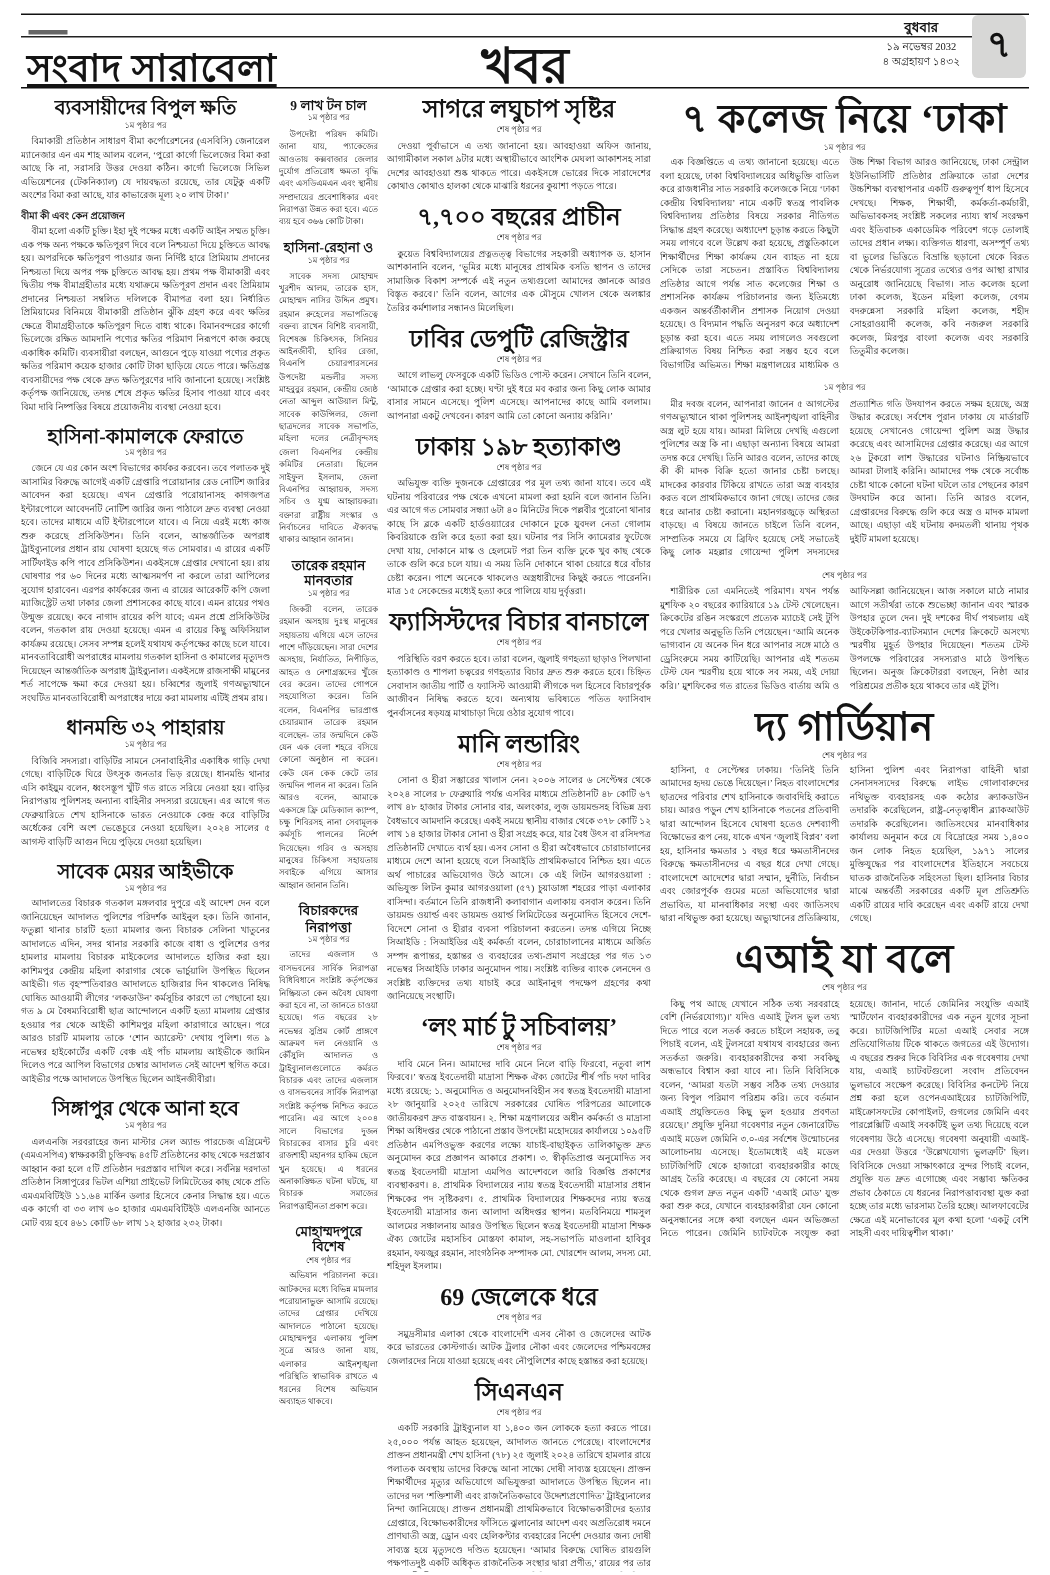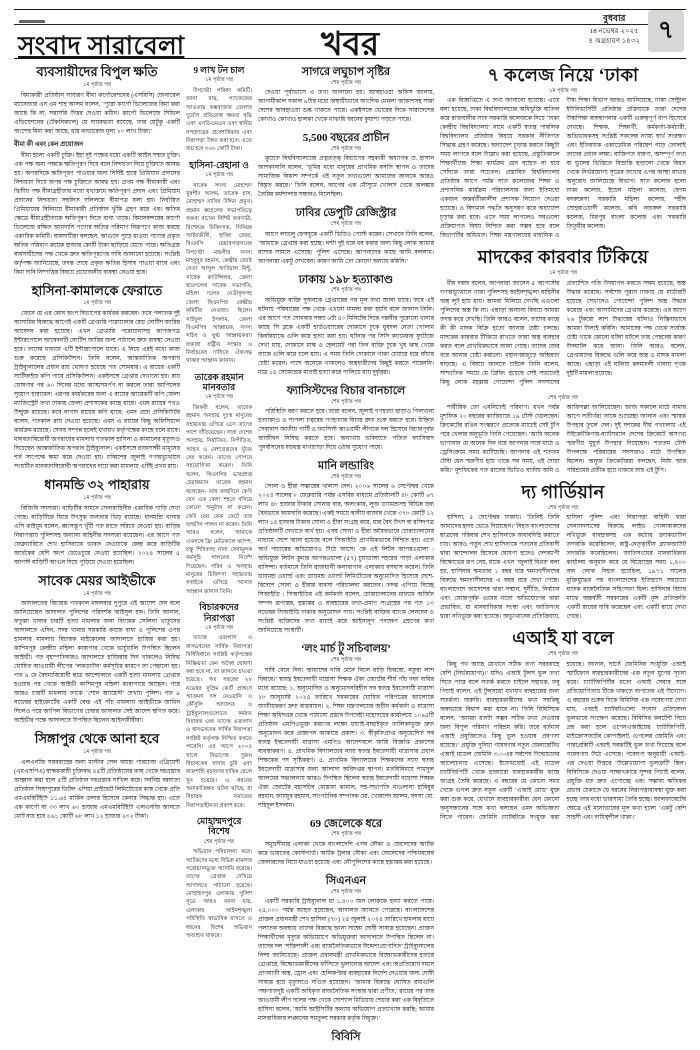--- a/index.html
+++ b/index.html
@@ -19,43 +19,43 @@
               border-radius:4px;display:flex;align-items:center;justify-content:center;
               font-size:25px;font-weight:bold;color:#111;}
   
   .content{display:grid;grid-template-columns:166px 66px 176px 246px;column-gap:6px;
            height:984px;overflow:hidden;padding-top:5px;}
   .col{overflow:hidden;}
   article{margin:0 0 7px 0;}
   h2{margin:1px 0 1px 0;text-align:center;font-weight:bold;line-height:1.15;}
   .c1h{font-size:13px;}
   .c2h{font-size:9px;}
-  .mh{font-size:11px;text-align:center;}
-  .rh{font-size:18px;letter-spacing:.3px;}
+  .mh{font-size:16px;text-align:center;}
+  .rh{font-size:26px;letter-spacing:.3px;}
   .byl{text-align:center;font-size:5.5px;color:#222;margin:0 0 3px 0;line-height:1.2;}
   .bd{margin:0;font-size:6px;line-height:1.5;text-align:justify;text-indent:7px;}
   .c2bd{font-size:5.5px;line-height:1.52;}
   .bd2{column-count:2;column-gap:7px;}
   .sub{margin:3px 0 1px 0;font-size:6.5px;font-weight:bold;text-align:left;}
 </style>
 </head>
 <body>
 
 <div class="page">
   <div class="inner">
     <div class="topline"></div>
 
     <div class="mast">
       <div class="mastline"></div>
       <div class="kicker"></div>
       <div class="nameplate">সংবাদ সারাবেলা</div>
       <div class="pagetitle">খবর</div>
       <div class="dateblock">
         <div class="d0">বুধবার</div>
-        <div>18 নভেম্বর ২০২৫</div>
+        <div>১৯ নভেম্বর 2032</div>
         <div>৪ অগ্রহায়ণ ১৪৩২</div>
       </div>
       <div class="pagenumbox">
         <span>৭</span>
       </div>
     </div>
 
     <div class="content">
 
       <div class="col">
@@ -116,21 +116,21 @@
         </article>
       </div>
 
       <div class="col">
         <article>
           <h2 class="mh">সাগরে লঘুচাপ সৃষ্টির</h2>
           <div class="byl">শেষ পৃষ্ঠার পর</div>
           <p class="bd">দেওয়া পূর্বাভাসে এ তথ্য জানানো হয়। আবহাওয়া অফিস জানায়, আগামীকাল সকাল ৯টার মধ্যে অস্থায়ীভাবে আংশিক মেঘলা আকাশসহ সারা দেশের আবহাওয়া শুষ্ক থাকতে পারে। একইসঙ্গে ভোরের দিকে সারাদেশের কোথাও কোথাও হালকা থেকে মাঝারি ধরনের কুয়াশা পড়তে পারে।</p>
         </article>
         <article>
-          <h2 class="mh">5,500 বছরের প্রাচীন</h2>
+          <h2 class="mh">৭,৭০০ বছরের প্রাচীন</h2>
           <div class="byl">শেষ পৃষ্ঠার পর</div>
           <p class="bd">কুয়েত বিশ্ববিদ্যালয়ের প্রত্নতত্ত্ব বিভাগের সহকারী অধ্যাপক ড. হাসান আশকানানি বলেন, ‘ভূমির মধ্যে মানুষের প্রাথমিক বসতি স্থাপন ও তাদের সামাজিক বিকাশ সম্পর্কে এই নতুন তথ্যগুলো আমাদের জ্ঞানকে আরও বিস্তৃত করবে।’ তিনি বলেন, আগের এক মৌসুমে খোলস থেকে অলঙ্কার তৈরির কর্মশালার সন্ধানও মিলেছিল।</p>
         </article>
         <article>
           <h2 class="mh">ঢাবির ডেপুটি রেজিস্ট্রার</h2>
           <div class="byl">শেষ পৃষ্ঠার পর</div>
           <p class="bd">আগে লাভলু ফেসবুকে একটি ভিডিও পোস্ট করেন। সেখানে তিনি বলেন, ‘আমাকে গ্রেপ্তার করা হচ্ছে। ঘণ্টা দুই ধরে মব করার জন্য কিছু লোক আমার বাসার সামনে এসেছে। পুলিশ এসেছে। আপনাদের কাছে আমি বললাম। আপনারা একটু দেখবেন। কারণ আমি তো কোনো অন্যায় করিনি।’</p>
         </article>
         <article>
           <h2 class="mh">ঢাকায় ১৯৮ হত্যাকাণ্ড</h2>
@@ -168,21 +168,20 @@
         </article>
       </div>
 
       <div class="col">
         <article>
           <h2 class="rh">৭ কলেজ নিয়ে ‘ঢাকা</h2>
           <div class="byl">১ম পৃষ্ঠার পর</div>
           <p class="bd bd2">এক বিজ্ঞপ্তিতে এ তথ্য জানানো হয়েছে। এতে বলা হয়েছে, ঢাকা বিশ্ববিদ্যালয়ের অধিভুক্তি বাতিল করে রাজধানীর সাত সরকারি কলেজকে নিয়ে ‘ঢাকা কেন্দ্রীয় বিশ্ববিদ্যালয়’ নামে একটি স্বতন্ত্র পাবলিক বিশ্ববিদ্যালয় প্রতিষ্ঠার বিষয়ে সরকার নীতিগত সিদ্ধান্ত গ্রহণ করেছে। অধ্যাদেশ চূড়ান্ত করতে কিছুটা সময় লাগবে বলে উল্লেখ করা হয়েছে, প্রস্তুতিকালে শিক্ষার্থীদের শিক্ষা কার্যক্রম যেন ব্যাহত না হয়ে সেদিকে তারা সচেতন। প্রস্তাবিত বিশ্ববিদ্যালয় প্রতিষ্ঠার আগে পর্যন্ত সাত কলেজের শিক্ষা ও প্রশাসনিক কার্যক্রম পরিচালনার জন্য ইতিমধ্যে একজন অন্তর্বর্তীকালীন প্রশাসক নিয়োগ দেওয়া হয়েছে। ও বিদ্যমান পদ্ধতি অনুসরণ করে অধ্যাদেশ চূড়ান্ত করা হবে। এতে সময় লাগলেও সবগুলো প্রক্রিয়াগত বিষয় নিশ্চিত করা সম্ভব হবে বলে বিভাগটির অভিমত। শিক্ষা মন্ত্রণালয়ের মাধ্যমিক ও উচ্চ শিক্ষা বিভাগ আরও জানিয়েছে, ঢাকা সেন্ট্রাল ইউনিভার্সিটি প্রতিষ্ঠার প্রক্রিয়াকে তারা দেশের উচ্চশিক্ষা ব্যবস্থাপনার একটি গুরুত্বপূর্ণ ধাপ হিসেবে দেখছে। শিক্ষক, শিক্ষার্থী, কর্মকর্তা-কর্মচারী, অভিভাবকসহ সংশ্লিষ্ট সকলের ন্যায্য স্বার্থ সংরক্ষণ এবং ইতিবাচক একাডেমিক পরিবেশ গড়ে তোলাই তাদের প্রধান লক্ষ্য। ব্যক্তিগত ধারণা, অসম্পূর্ণ তথ্য বা ভুলের ভিত্তিতে বিভ্রান্তি ছড়ানো থেকে বিরত থেকে নির্ভরযোগ্য সূত্রের তথ্যের ওপর আস্থা রাখার অনুরোধ জানিয়েছে বিভাগ। সাত কলেজ হলো ঢাকা কলেজ, ইডেন মহিলা কলেজ, বেগম বদরুন্নেসা সরকারি মহিলা কলেজ, শহীদ সোহরাওয়ার্দী কলেজ, কবি নজরুল সরকারি কলেজ, মিরপুর বাংলা কলেজ এবং সরকারি তিতুমীর কলেজ।</p>
         </article>
         <article>
-          <h2 class="rh">মাদকের কারবার টিকিয়ে</h2>
           <div class="byl">১ম পৃষ্ঠার পর</div>
           <p class="bd bd2">মীর দবজ বলেন, আপনারা জানেন ৫ আগস্টের গণঅভ্যুত্থানে থাকা পুলিশসহ আইনশৃঙ্খলা বাহিনীর অস্ত্র লুট হয়ে যায়। আমরা মিলিয়ে দেখছি এগুলো পুলিশের অস্ত্র কি না। এছাড়া অন্যান্য বিষয়ে আমরা তদন্ত করে দেখছি। তিনি আরও বলেন, তাদের কাছে কী কী মাদক বিক্রি হতো জানার চেষ্টা চলছে। মাদকের কারবার টিকিয়ে রাখতে তারা অস্ত্র ব্যবহার করত বলে প্রাথমিকভাবে জানা গেছে। তাদের জের ধরে আনার চেষ্টা করানো। মহানগরজুড়ে অস্থিরতা বাড়ছে। এ বিষয়ে জানতে চাইলে তিনি বলেন, সাম্প্রতিক সময়ে যে ব্রিফিং হয়েছে সেই সভাতেই কিছু লোক মহল্লার গোয়েন্দা পুলিশ সদস্যদের প্রত্যাশিত গতি উদযাপন করতে সক্ষম হয়েছে, অস্ত্র উদ্ধার করেছে। সর্বশেষ পুরান ঢাকায় যে মার্ডারটি হয়েছে সেখানেও গোয়েন্দা পুলিশ অস্ত্র উদ্ধার করেছে এবং আসামিদের গ্রেপ্তার করেছে। এর আগে ২৬ টুকরো লাশ উদ্ধারের ঘটনাও নিষ্ক্রিয়ভাবে আমরা টালাই করিনি। আমাদের পক্ষ থেকে সর্বোচ্চ চেষ্টা থাকে কোনো ঘটনা ঘটলে তার পেছনের কারণ উদঘাটন করে আনা। তিনি আরও বলেন, গ্রেপ্তারদের বিরুদ্ধে গুলি করে অস্ত্র ও মাদক মামলা আছে। এছাড়া এই ঘটনায় কদমতলী থানায় পৃথক দুইটি মামলা হয়েছে।</p>
         </article>
         <article>
           <div class="byl">শেষ পৃষ্ঠার পর</div>
           <p class="bd bd2">শারীরিক তো এমনিতেই পরিমাণ। যখন পর্যন্ত মুশফিক ২০ বছরের ক্যারিয়ারে ১৯ টেস্ট খেলেছেন। ক্রিকেটের রঙিন সংস্করণে প্রত্যেক ম্যাচেই সেই টুপি পরে খেলার অনুভূতি তিনি পেয়েছেন। ‘আমি অনেক ভাগ্যবান যে অনেক দিন ধরে আপনার সঙ্গে মাঠে ও ড্রেসিংরুমে সময় কাটিয়েছি। আপনার এই শততম টেস্ট যেন স্মরণীয় হয়ে থাকে সব সময়, এই দোয়া করি।’ মুশফিকের গত রাতের ভিডিও বার্তায় অমি ও আফিসল্লা জানিয়েছেন। আজ সকালে মাঠে নামার আগে সতীর্থরা তাকে শুভেচ্ছা জানান এবং স্মারক উপহার তুলে দেন। দুই দশকের দীর্ঘ পথচলায় এই উইকেটকিপার-ব্যাটসম্যান দেশের ক্রিকেটে অসংখ্য স্মরণীয় মুহূর্ত উপহার দিয়েছেন। শততম টেস্ট উপলক্ষে পরিবারের সদস্যরাও মাঠে উপস্থিত ছিলেন। অনুজ ক্রিকেটাররা বলছেন, নিষ্ঠা আর পরিশ্রমের প্রতীক হয়ে থাকবে তার এই টুপি।</p>
         </article>
         <article>
           <h2 class="rh">দ্য গার্ডিয়ান</h2>
           <div class="byl">শেষ পৃষ্ঠার পর</div>

